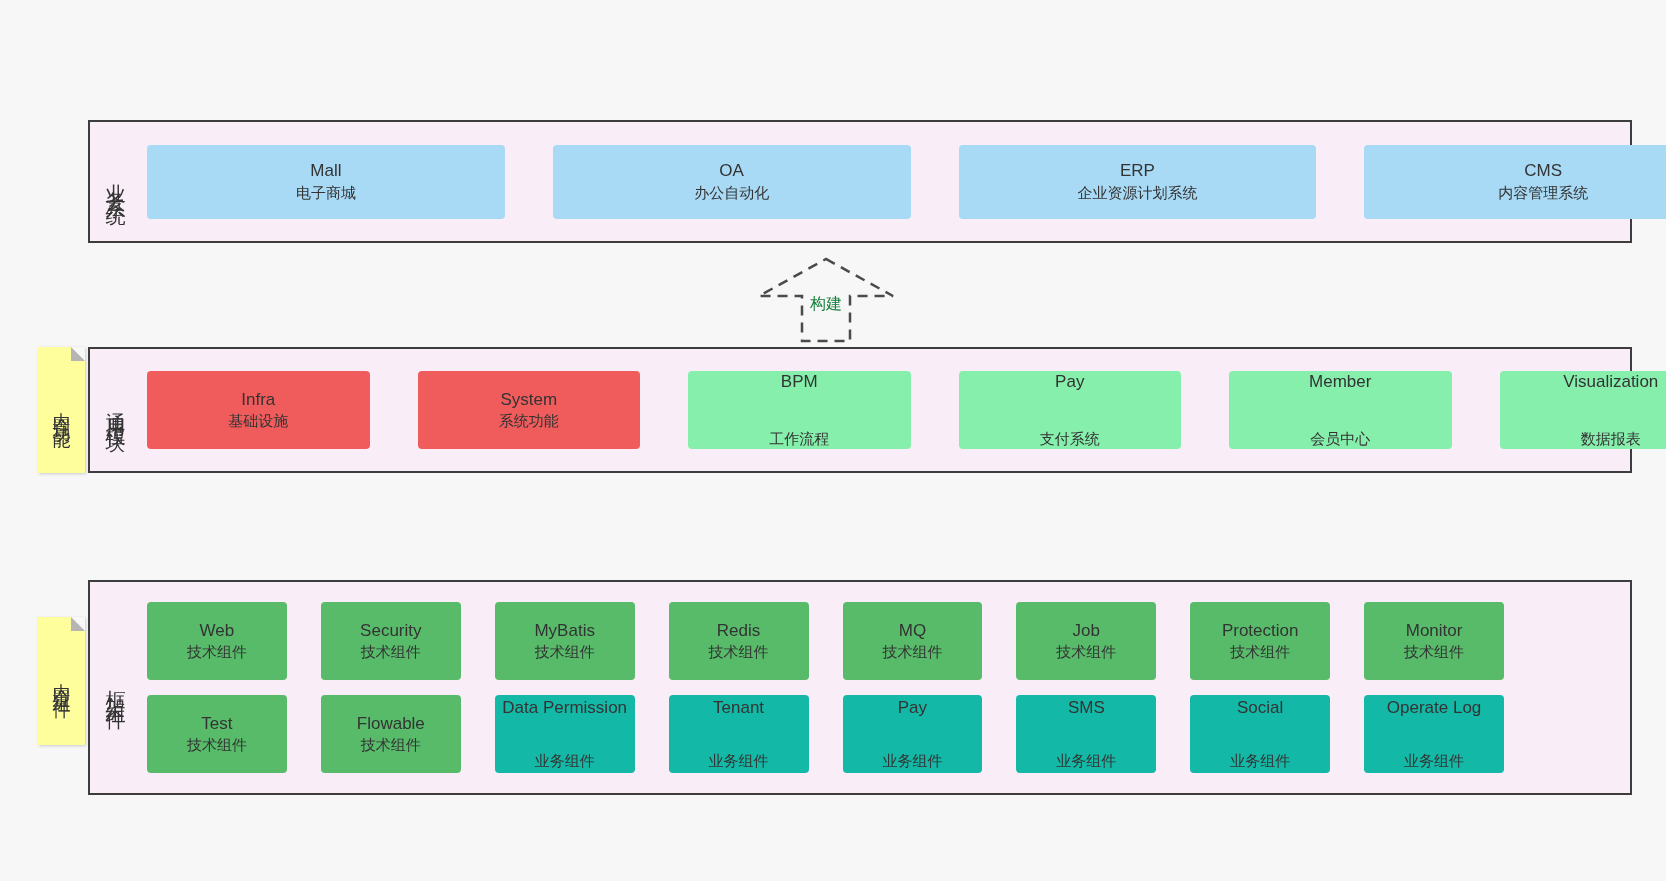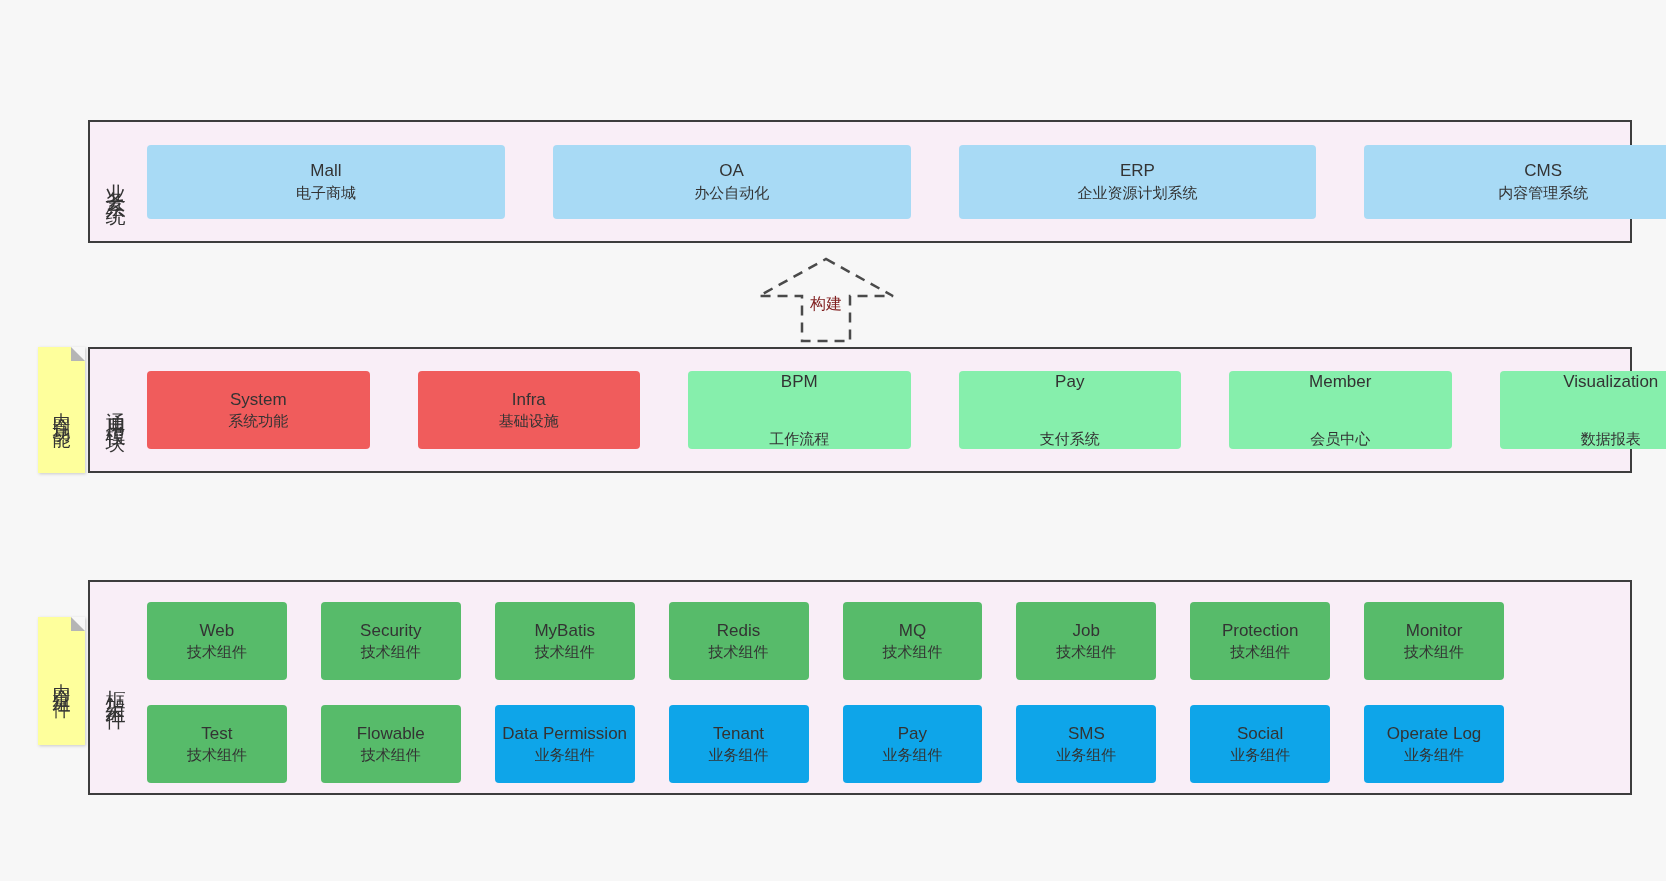--- a/index.html
+++ b/index.html
@@ -49,21 +49,21 @@
   }
   .band-business .band-content,
   .band-modules  .band-content { width: 1575px; gap: 48px; }
 
   .band-components .band-content {
     width: 1357px;
     flex-direction: column;
     align-items: stretch;
     justify-content: flex-start;
     padding-top: 20px;
-    gap: 25px;
+    gap: 15px;
   }
   .comp-row { display: flex; gap: 34px; height: 78px; }
 
   
   .box {
     flex: 1;
     height: 74px;
     border-radius: 4px;
     display: flex;
     flex-direction: column;
@@ -76,21 +76,21 @@
   .band-modules .box { height: 78px; }
   .comp-row .box { height: 78px; }
 
   .box-title { font-size: 17px; }
   .box-subtitle { font-size: 15px; }
 
   .box-blue       { background: #a8daf5; }
   .box-red        { background: #f05c5c; }
   .box-pink       { background: #86efac; gap: 36px; }
   .box-green      { background: #57bb6a; }
-  .box-lightgreen { background: #0ea5e9; }
+  .box-lightgreen { background: #14b8a6; justify-content: space-between; }
 
   
   .sticky {
     position: absolute;
     left: 38px;
     width: 47px;
     background: #feff9c;
     box-shadow: 1px 1px 3px rgba(0,0,0,0.18);
     display: flex;
     align-items: center;
@@ -124,21 +124,21 @@
   .arrow-implement { left: 768px; top: 487px; }
   .arrow svg { display: block; }
   .arrow-label {
     position: absolute;
     left: 50%;
     top: 48px;
     transform: translate(-50%, -50%);
     background: #f7f7f7;
     padding: 1px 4px;
     font-size: 16px;
-    color: #7f1d1d;
+    color: #15803d;
     white-space: nowrap;
   }
 </style>
 </head>
 <body>
 
 <div class="canvas">
 
   <div class="band band-business">
     <div class="band-label">业务系统</div>
@@ -170,26 +170,26 @@
   </div>
 
   <div class="sticky sticky-modules">
     <span class="sticky-label">内置功能</span>
   </div>
 
   <div class="band band-modules">
     <div class="band-label">通用模块</div>
     <div class="band-content">
       <div class="box box-red">
+        <div class="box-title">Infra</div>
+        <div class="box-subtitle">基础设施</div>
+      </div>
+      <div class="box box-red">
         <div class="box-title">System</div>
         <div class="box-subtitle">系统功能</div>
-      </div>
-      <div class="box box-red">
-        <div class="box-title">Infra</div>
-        <div class="box-subtitle">基础设施</div>
       </div>
       <div class="box box-pink">
         <div class="box-title">BPM</div>
         <div class="box-subtitle">工作流程</div>
       </div>
       <div class="box box-pink">
         <div class="box-title">Pay</div>
         <div class="box-subtitle">支付系统</div>
       </div>
       <div class="box box-pink">

